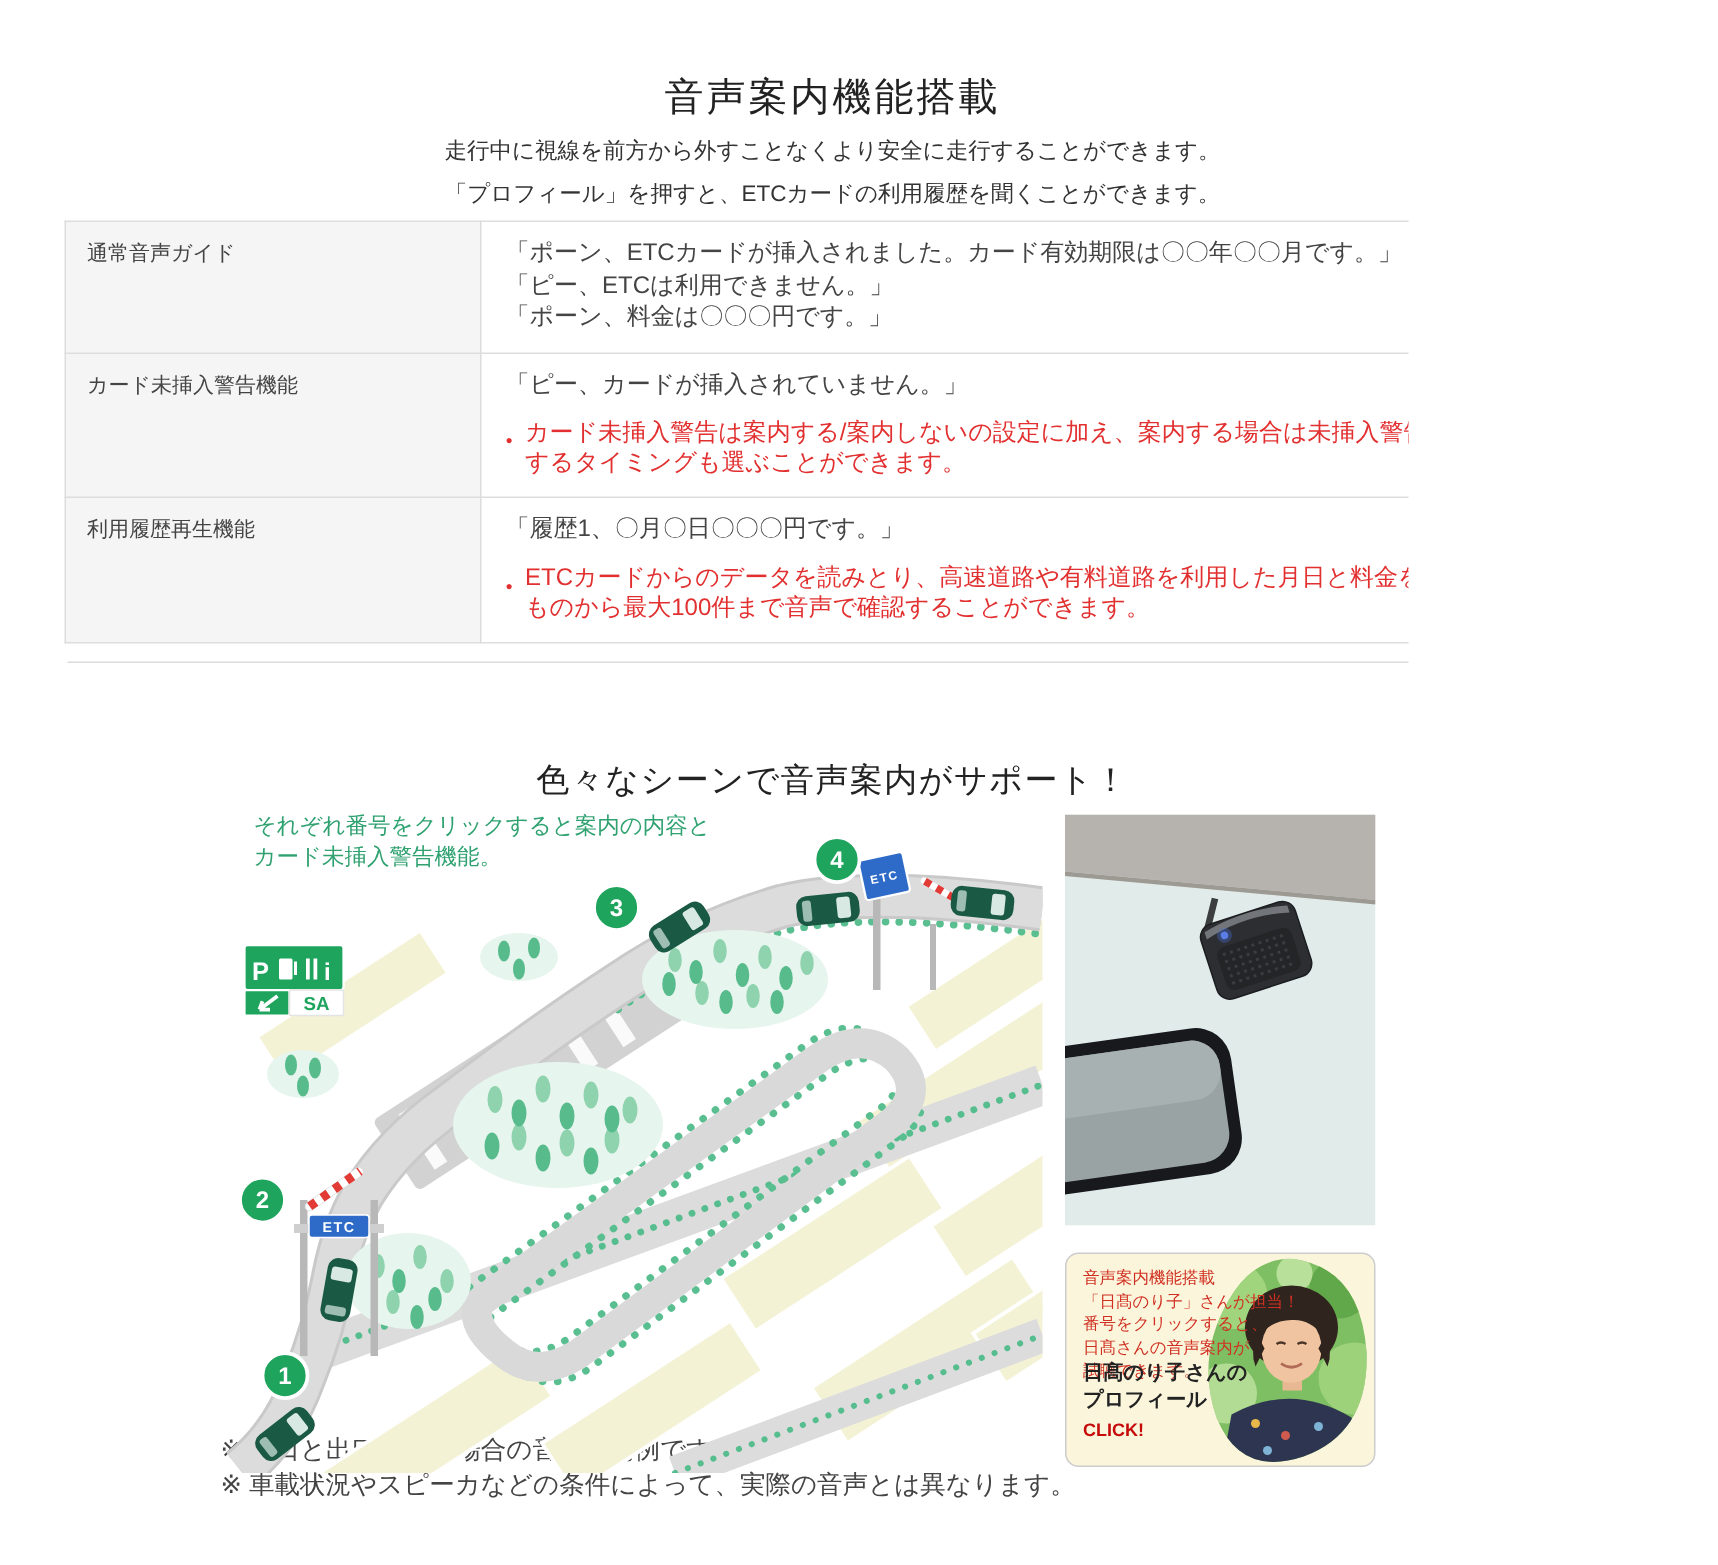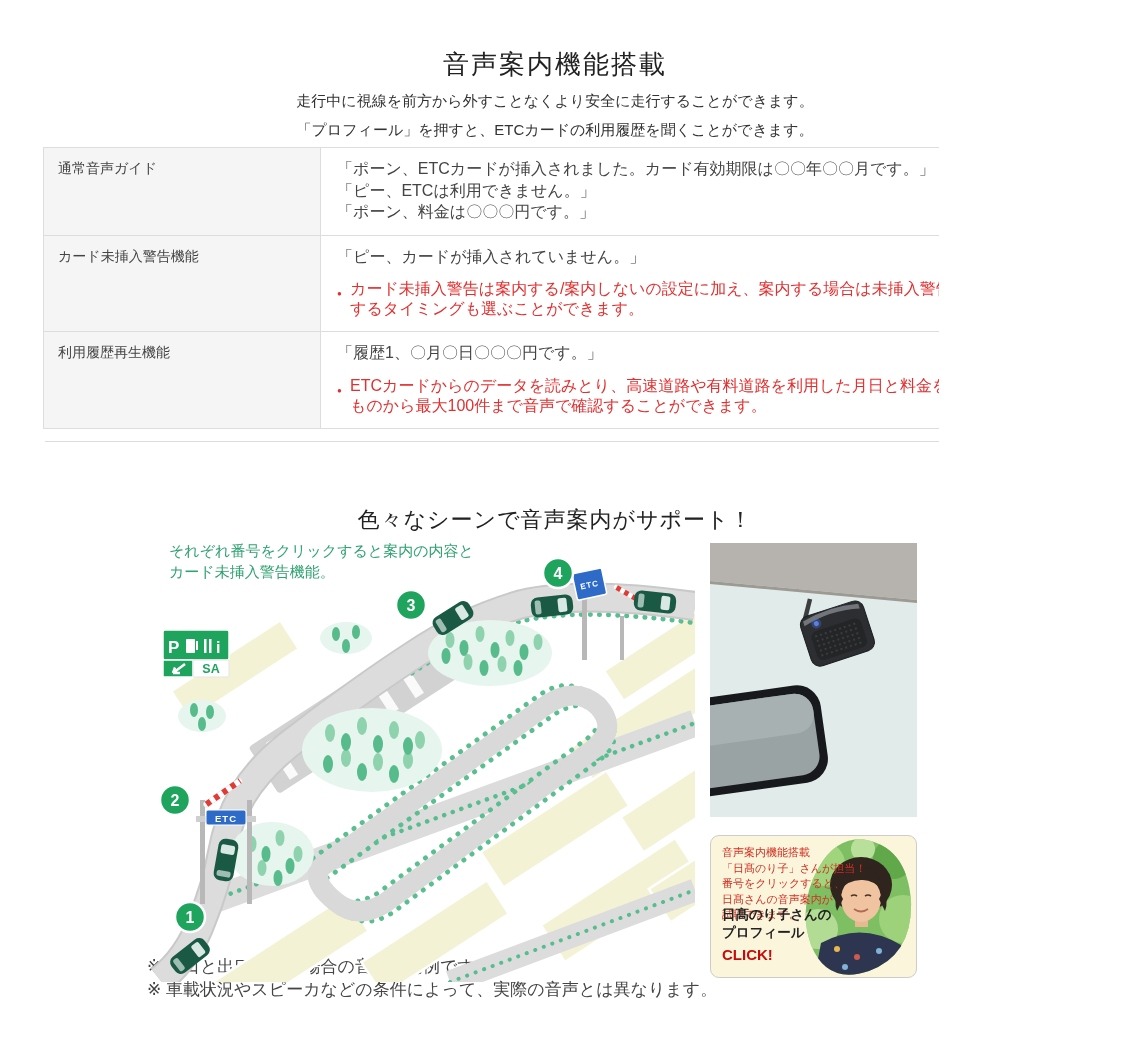--- a/index.html
+++ b/index.html
@@ -31,21 +31,21 @@
   .map-svg{left:150px;top:558px;z-index:1;}
   .photo-svg{left:710px;top:543px;}
 
   
   .actress-box{left:710px;top:835px;width:207px;height:143px;background:#fbf5dc;
     border:1px solid #ccc;border-radius:9px;box-sizing:border-box;overflow:hidden;}
   .actress-photo{position:absolute;right:1px;top:3px;z-index:1;}
   .actress-desc{position:absolute;left:11px;top:9px;width:160px;font-size:11px;line-height:15.5px;
     color:#d03022;z-index:2;}
   .actress-profile{position:absolute;left:11px;top:70px;font-size:13.5px;line-height:18px;font-weight:700;color:#222;z-index:2;}
-  .actress-click{position:absolute;left:11px;top:110px;font-size:15px;font-weight:700;color:#c60b0b;z-index:2;cursor:pointer;}
+  .actress-click{position:absolute;left:11px;top:110px;font-size:12px;font-weight:700;color:#c60b0b;z-index:2;cursor:pointer;}
 
   .footnotes{left:147px;top:955px;font-size:17px;line-height:23px;color:#444;}
 
   
   text{font-family:"Liberation Sans","DejaVu Sans",sans-serif;}
   .marker{cursor:pointer;}
 </style>
 </head>
 <body>
 

